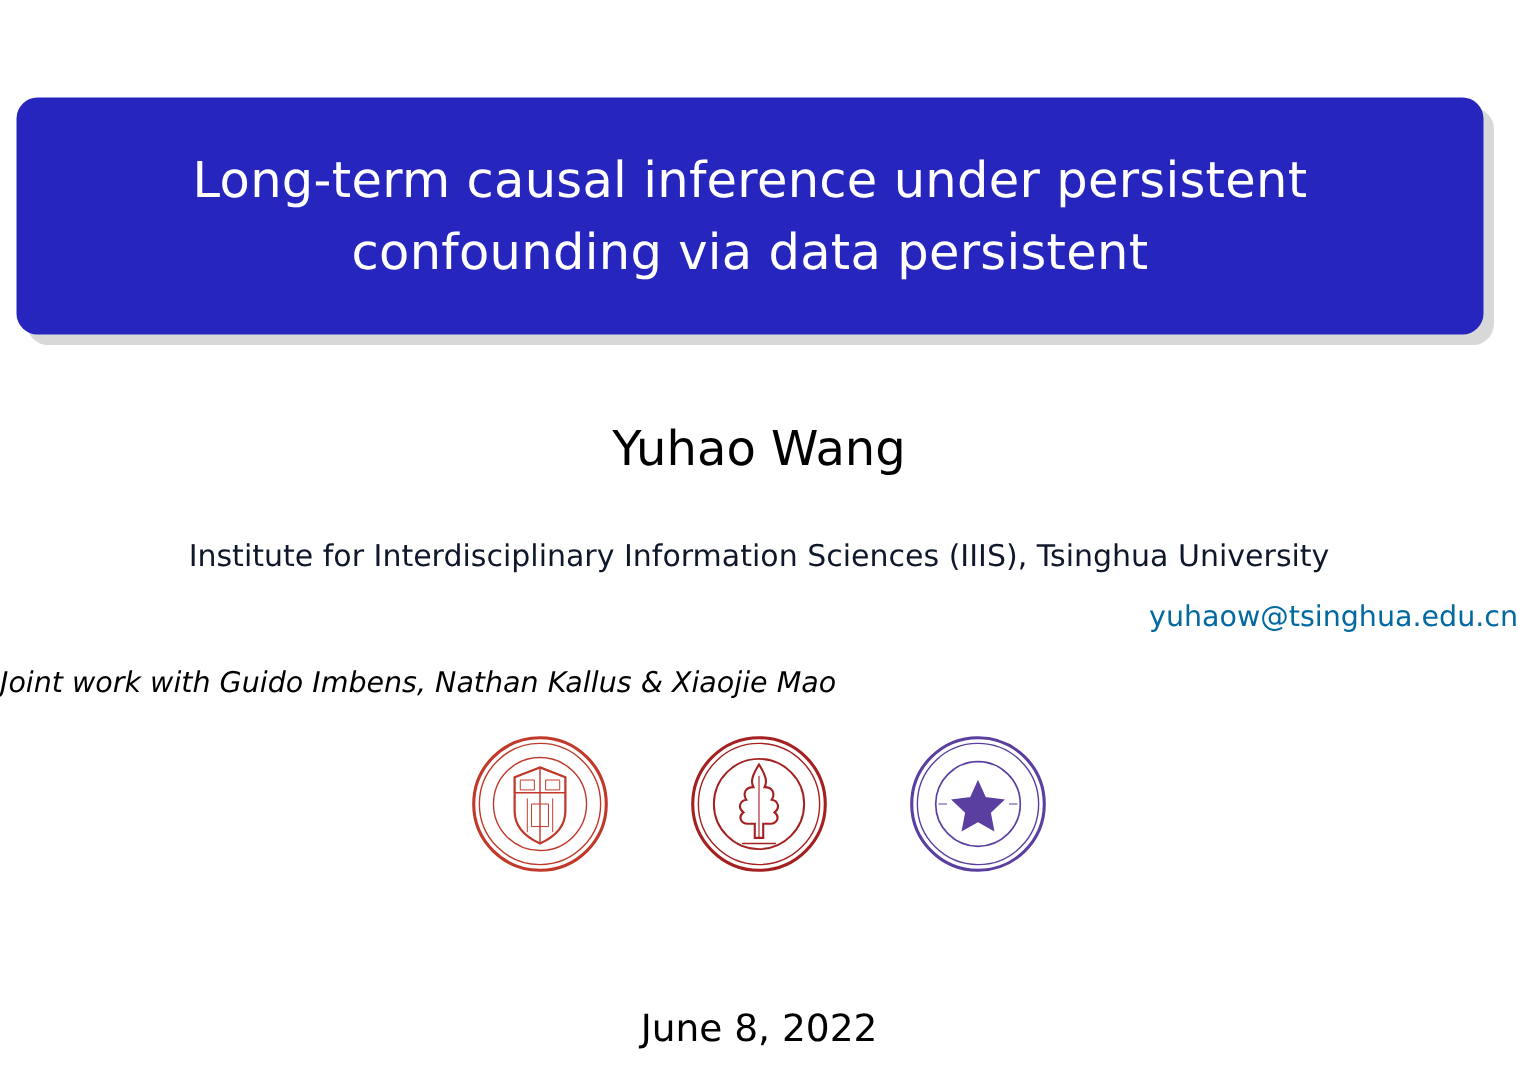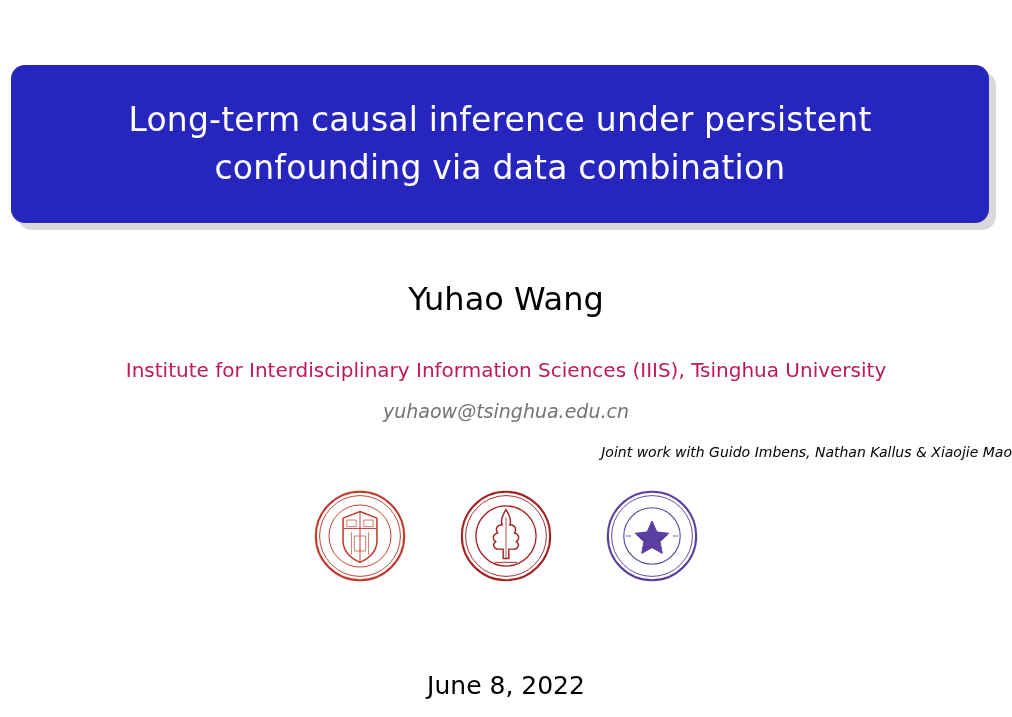--- a/index.html
+++ b/index.html
@@ -64,39 +64,38 @@
     font-size: 32px;
     color: #000000;
   }
   .affiliation {
     position: absolute;
     top: 358px;
     left: 0;
     width: 1012px;
     text-align: center;
     font-size: 20px;
-    color: #be185d;
+    color: #0f172a;
   }
   .email {
     position: absolute;
     top: 400px;
     left: 0;
     width: 1012px;
-    text-align: center;
+    text-align: right;
     font-size: 19px;
-    font-style: italic;
-    color: #737373;
+    color: #0369a1;
   }
   .joint {
     position: absolute;
     top: 444px;
     left: 0;
     width: 1012px;
-    text-align: right;
-    font-size: 14px;
+    text-align: left;
+    font-size: 19px;
     font-style: italic;
     color: #000000;
   }
 
   
   .logos {
     position: absolute;
     top: 488px;
     left: 0;
     width: 1012px;
@@ -130,21 +129,21 @@
 </head>
 <body>
 
 <div class="slide">
 
   <div class="title-shadow"></div>
 
   <div class="title-box">
     <div class="title-text">
       <div>Long-term causal inference under persistent</div>
-      <div>confounding via data combination</div>
+      <div>confounding via data persistent</div>
     </div>
   </div>
 
   <div class="author">Yuhao Wang</div>
 
   <div class="affiliation">Institute for Interdisciplinary Information Sciences (IIIS), Tsinghua University</div>
 
   <div class="email">yuhaow@tsinghua.edu.cn</div>
 
   <div class="joint">Joint work with Guido Imbens, Nathan Kallus &amp; Xiaojie Mao</div>

